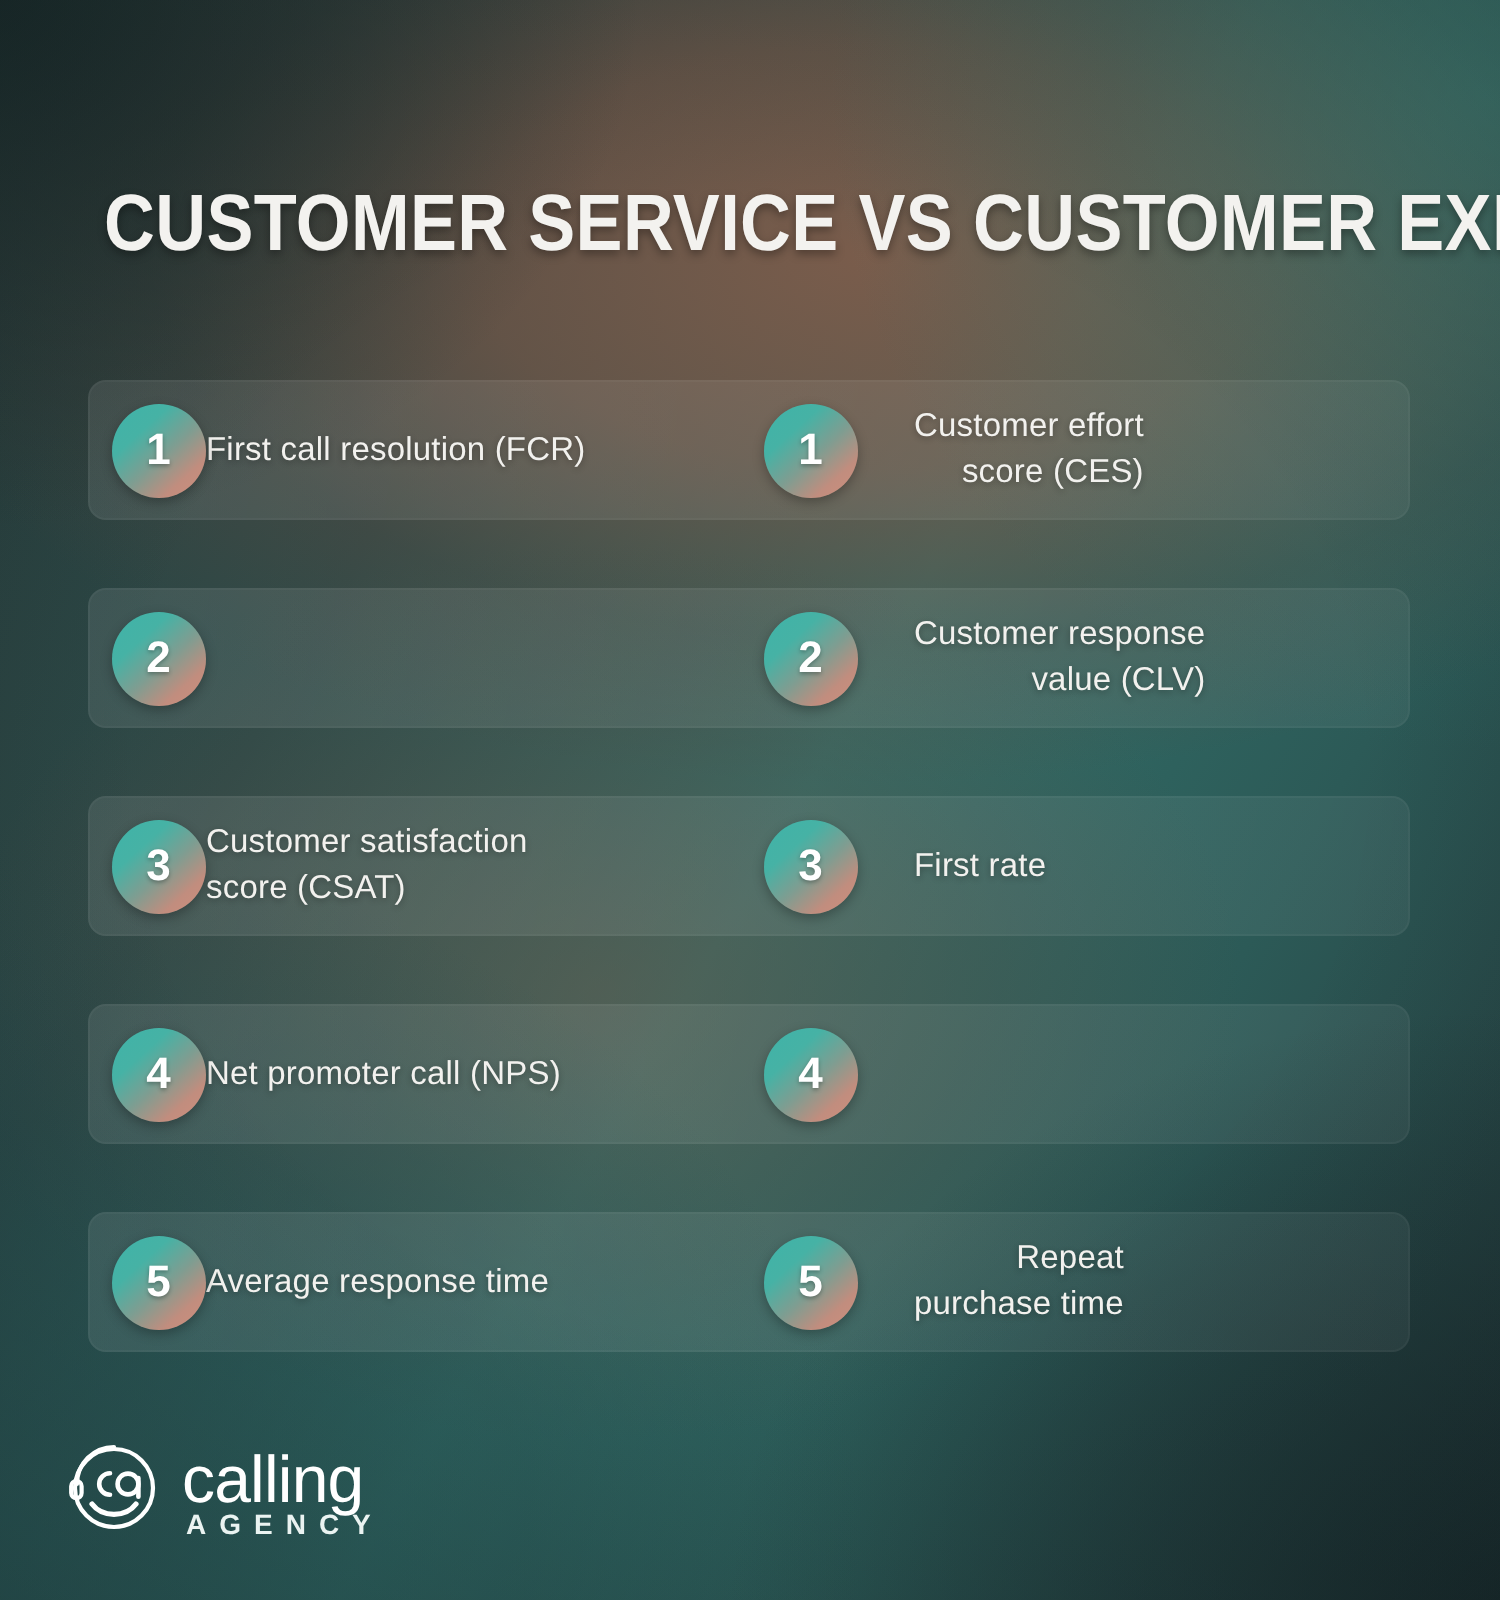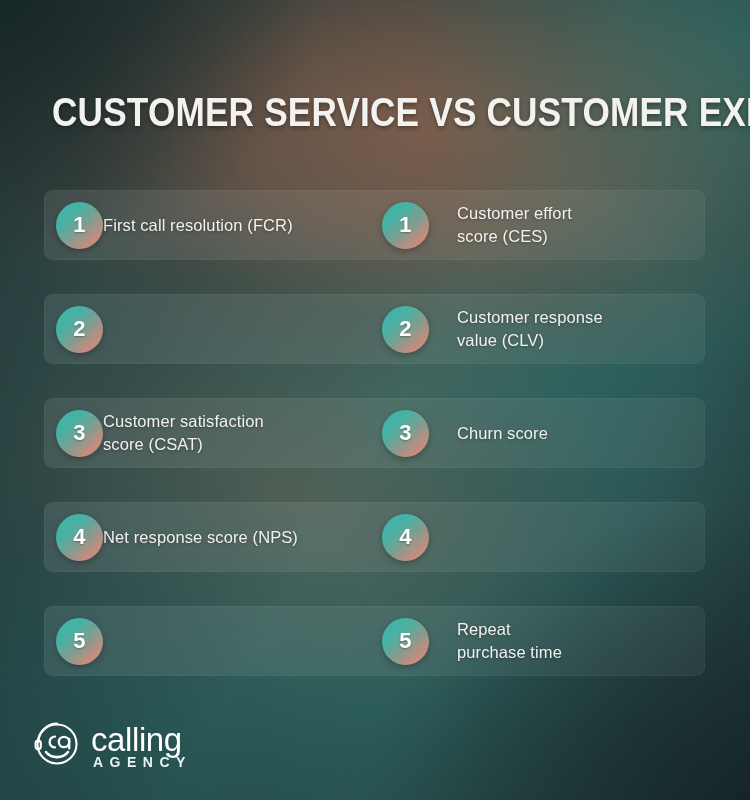--- a/index.html
+++ b/index.html
@@ -132,21 +132,21 @@
     color: #f2f1ee;
     font-family: "Liberation Sans", sans-serif;
     font-size: 16.5px;
     font-weight: normal;
     line-height: 23px;
     letter-spacing: 0.1px;
     text-shadow: 0 1px 3px rgba(0,0,0,0.30);
     white-space: pre-line;
   }
   .cell-right .badge { margin-left: 8px; }
-  .cell-right .label { margin-left: 28px; }
+  .cell-right .label { margin-left: 28px; text-align: right; }
 
   
   .logo {
     position: absolute;
     left: 30px;
     top: 718px;
     display: flex;
     align-items: center;
   }
   .logo-mark { flex: 0 0 auto; }
@@ -229,43 +229,44 @@
         <div class="badge">
           <span class="badge-num">3</span>
         </div>
         <div class="label">Customer satisfaction
 score (CSAT)</div>
       </div>
       <div class="cell cell-right">
         <div class="badge">
           <span class="badge-num">3</span>
         </div>
-        <div class="label">Churn score</div>
+        <div class="label">First rate</div>
       </div>
     </div>
 
     <div class="row">
       <div class="cell cell-left">
         <div class="badge">
           <span class="badge-num">4</span>
         </div>
-        <div class="label">Net response score (NPS)</div>
+        <div class="label">Net promoter call (NPS)</div>
       </div>
       <div class="cell cell-right">
         <div class="badge">
           <span class="badge-num">4</span>
         </div>
       </div>
     </div>
 
     <div class="row">
       <div class="cell cell-left">
         <div class="badge">
           <span class="badge-num">5</span>
         </div>
+        <div class="label">Average response time</div>
       </div>
       <div class="cell cell-right">
         <div class="badge">
           <span class="badge-num">5</span>
         </div>
         <div class="label">Repeat
 purchase time</div>
       </div>
     </div>
 

